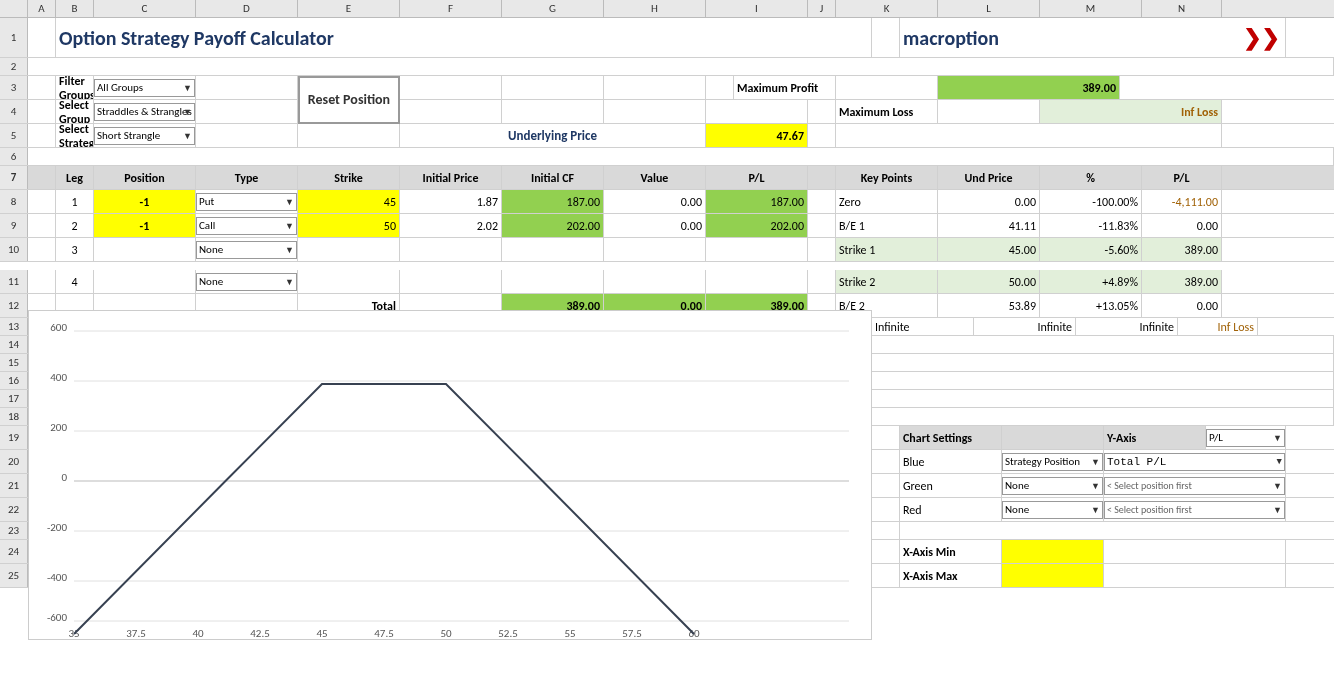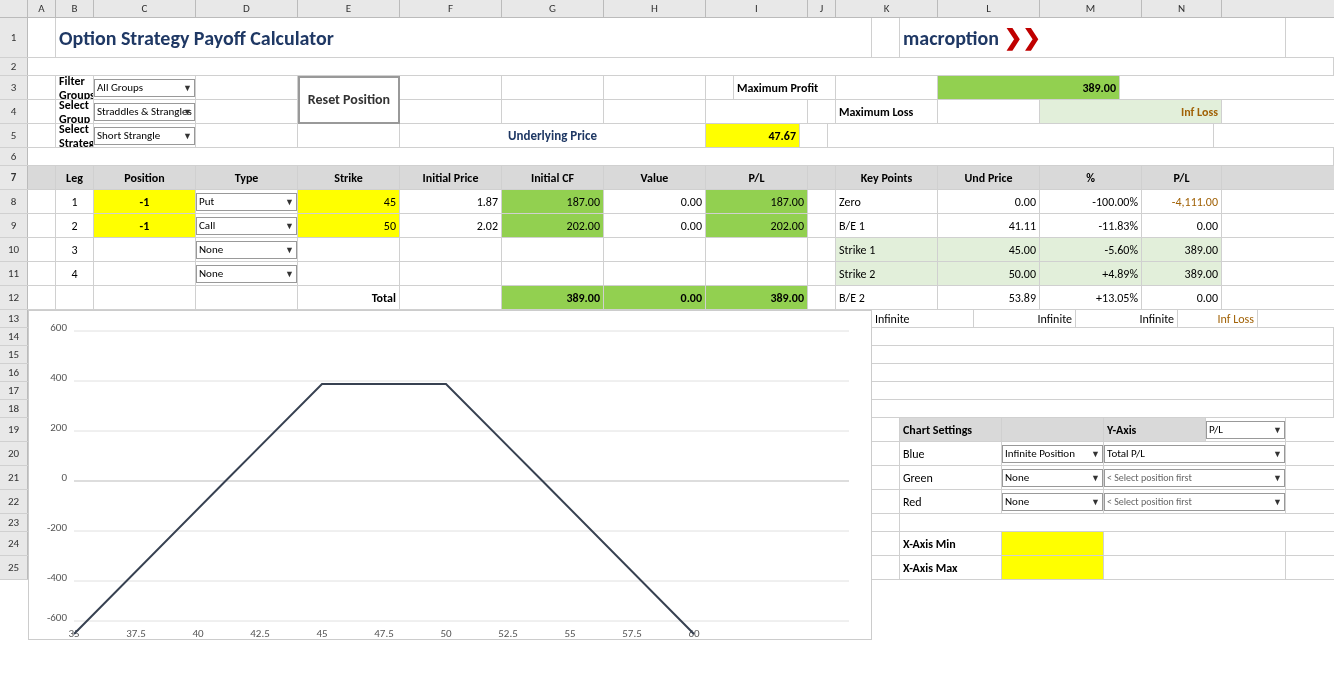--- a/index.html
+++ b/index.html
@@ -86,21 +86,21 @@
     .row-1 { height: 40px; }
     .row-2 { height: 18px; }
     .row-3 { height: 24px; }
     .row-4 { height: 24px; }
     .row-5 { height: 24px; }
     .row-6 { height: 18px; }
     .row-7 { height: 24px; }
     .row-8 { height: 24px; }
     .row-9 { height: 24px; }
     .row-10 { height: 24px; }
-    .row-11 { height: 24px; }
+    .row-11 { height: 24px; margin-top: 8px; }
     .row-12 { height: 24px; }
     .row-13 { height: 18px; }
     .row-14 { height: 18px; }
     .row-15 { height: 18px; }
     .row-16 { height: 18px; }
     .row-17 { height: 18px; }
     .row-18 { height: 18px; }
     .row-19 { height: 24px; }
     .row-20 { height: 24px; }
     .row-21 { height: 24px; }
@@ -137,21 +137,21 @@
       display: flex;
       align-items: center;
       font-size: 20px;
       font-weight: bold;
       color: #1f3864;
     }
 
     .macroption-logo {
       display: flex;
       align-items: center;
-      justify-content: flex-start;
+      justify-content: space-between;
       font-size: 20px;
       font-weight: bold;
       color: #1f3864;
       padding-right: 5px;
     }
 
     .logo-arrow {
       color: #c00000;
       font-size: 22px;
       margin-left: 5px;
@@ -311,21 +311,21 @@
         <div class="dropdown-cell">
           <span>Short Strangle</span>
           <span class="dropdown-arrow">▼</span>
         </div>
       </div>
       <div class="cell w-d"></div>
       <div class="cell w-e"></div>
 
       <div class="cell cell-center underlying-label" style="width:306px; font-size:13px; font-weight:bold; color:#1f3864;">Underlying Price</div>
 
-      <div class="cell cell-right bg-yellow text-bold" style="width:94px;">47.67</div>
+      <div class="cell cell-right bg-yellow text-bold" style="width:102px;">47.67</div>
       <div class="cell w-j"></div>
       <div class="cell" style="width:386px;"></div>
     </div>
 
     <div class="row row-6">
       <div class="row-num">6</div>
       <div class="cell" style="flex:1;"></div>
     </div>
 
     <div class="row row-7 tbl-header">
@@ -509,27 +509,27 @@
     </div>
 
     <div class="row row-20">
       <div class="row-num">20</div>
       <div class="cell" style="width:844px;"></div>
       <div class="cell w-j"></div>
       <div class="cell w-k">Blue</div>
 
       <div class="cell w-l" style="padding:0;">
         <div class="dropdown-cell">
-          <span>Infinite Position</span>
+          <span>Strategy Position</span>
           <span class="dropdown-arrow">▼</span>
         </div>
       </div>
 
       <div class="cell" style="width:182px; padding:0;">
-        <div class="dropdown-cell" style="width:100%;">
+        <div class="dropdown-cell" style="width:100%;font-family:Liberation Mono, monospace;">
           <span>Total P/L</span>
           <span class="dropdown-arrow">▼</span>
         </div>
       </div>
     </div>
 
     <div class="row row-21">
       <div class="row-num">21</div>
       <div class="cell" style="width:844px;"></div>
       <div class="cell w-j"></div>

